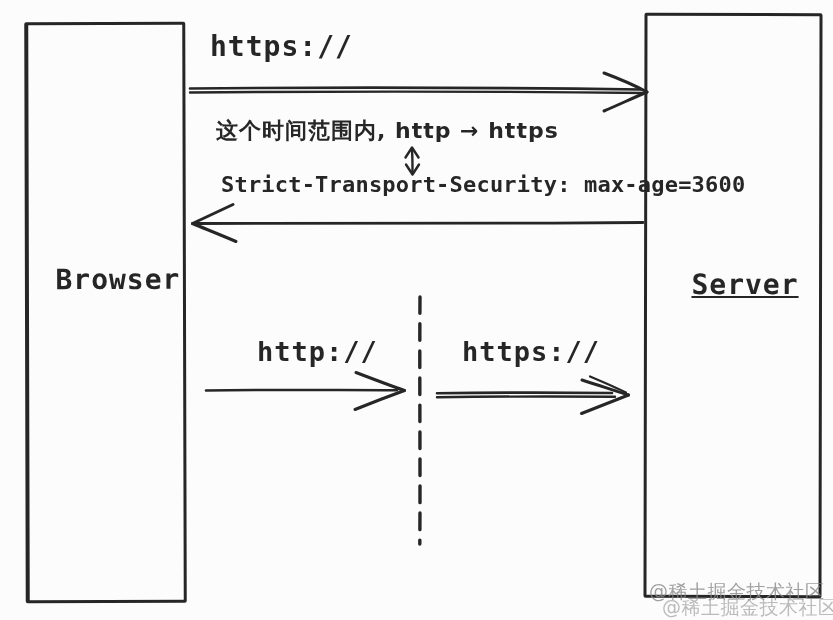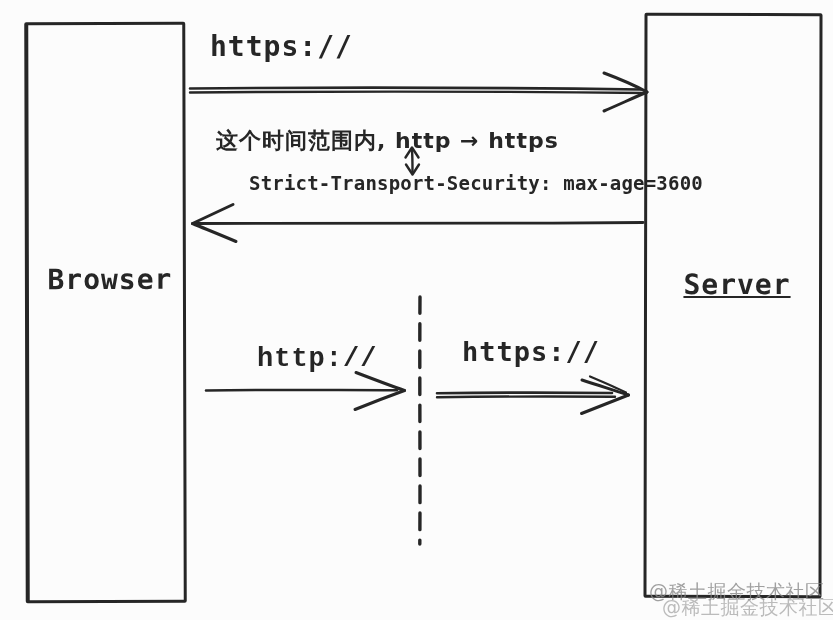--- a/index.html
+++ b/index.html
@@ -29,58 +29,56 @@
     left: 25px; top: 22px; width: 161px; height: 581px;
     transform: rotate(-0.15deg);
     border-left-width: 4px;
   }
   .node-box.server {
     left: 644px; top: 13px; width: 178px; height: 585px;
     transform: rotate(0.1deg);
   }
   .node-label {
     position: absolute;
-    left: 4px; width: 100%;
+    left: 12px; width: 100%;
     text-align: center;
     font-size: 28px;
     font-weight: bold;
     letter-spacing: 1px;
   }
   .node-box.browser .node-label { top: 238px; }
   .node-box.server  .node-label { top: 252px; text-decoration: underline; }
 
   .flow-label {
     position: absolute;
     font-size: 27px;
     font-weight: bold;
     letter-spacing: 1px;
     white-space: nowrap;
   }
   .flow-label.top-https { left: 210px; top: 30px; width: 200px; font-size: 28px; }
-  .flow-label.bottom-http  { left: 257px; top: 344px; width: 132px; font-family: Liberation Mono, monospace; }
+  .flow-label.bottom-http  { left: 257px; top: 336px; width: 132px; }
   .flow-label.bottom-https { left: 462px; top: 336px; width: 140px; }
 
   .note-cn {
     position: absolute;
     left: 216px; top: 116px;
     font-size: 22px;
     font-weight: 600;
     font-family: "DejaVu Sans", "Liberation Sans", sans-serif;
     letter-spacing: 1px;
     white-space: nowrap;
-    margin-top: 10px;
   }
   .note-header {
     position: absolute;
     left: 221px; top: 172px;
-    font-size: 19px;
+    font-size: 22px;
     font-weight: bold;
     letter-spacing: 0.2px;
     white-space: nowrap;
-    margin-left: 28px;
   }
 
   svg.overlay {
     position: absolute;
     inset: 0;
     width: 833px;
     height: 620px;
     pointer-events: none;
   }
   svg.overlay path {

